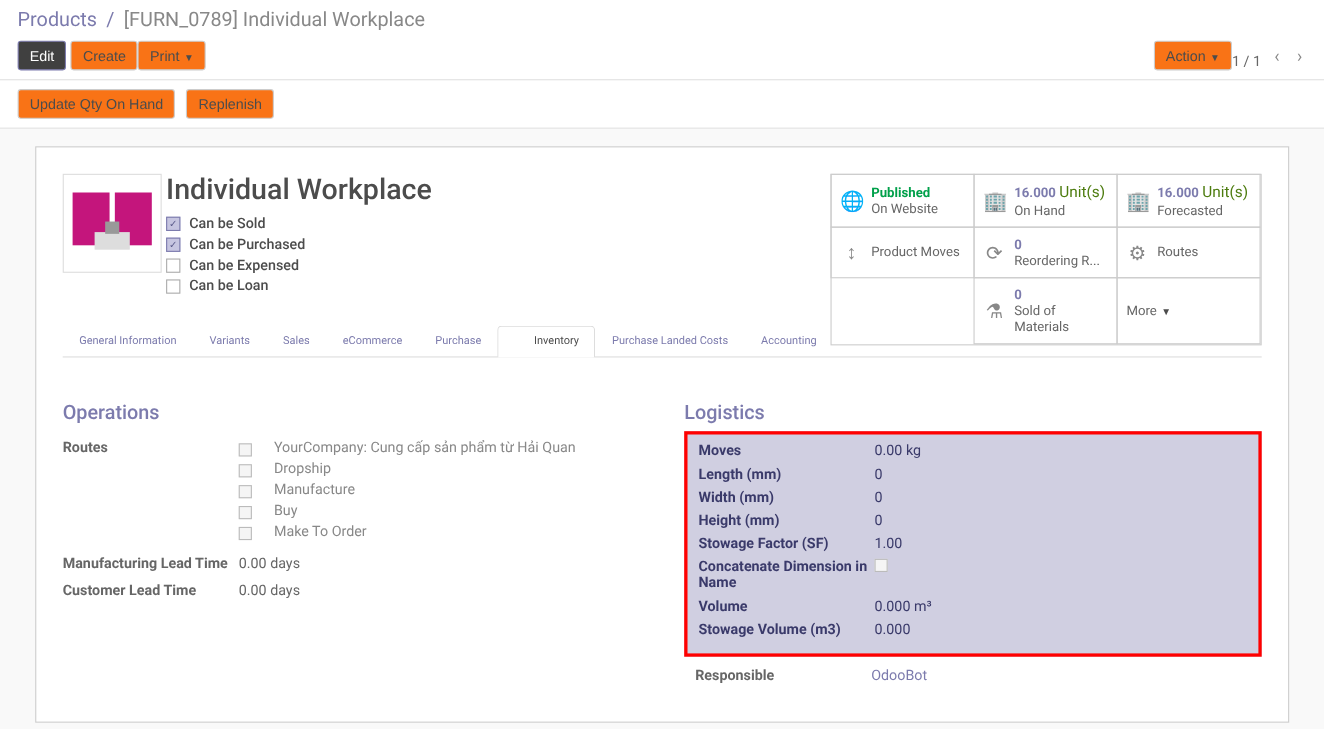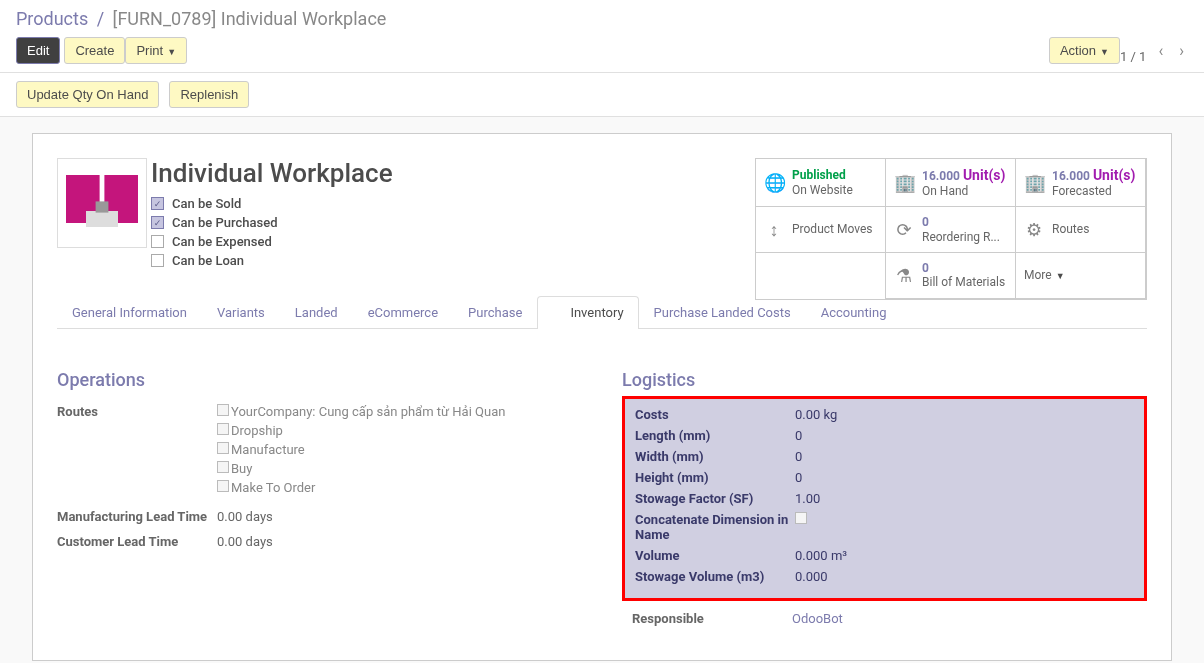--- a/index.html
+++ b/index.html
@@ -3,21 +3,21 @@
 <meta charset="utf-8">
 <style>
 * { box-sizing: border-box; margin: 0; padding: 0; }
 body { font-family: -apple-system, BlinkMacSystemFont, "Segoe UI", Roboto, sans-serif; font-size: 13px; color: #4c4c4c; background: #f9f9f9; }
 .topbar { background: #fff; padding: 8px 16px; }
 .breadcrumb { font-size: 18px; color: #7C7BAD; margin-bottom: 8px; }
 .breadcrumb a { color: #7C7BAD; text-decoration: none; }
 .breadcrumb .sep { color: #7C7BAD; margin: 0 4px; }
 .breadcrumb .current { color: #888; }
 .toolbar-row { display: flex; align-items: center; }
-.btn { border: 1px solid #ccc; background: #fef9c3; padding: 5px 10px; font-size: 13px; cursor: pointer; border-radius: 3px; color: #4c4c4c; }
+.btn { border: 1px solid #ccc; background: #f97316; padding: 5px 10px; font-size: 13px; cursor: pointer; border-radius: 3px; color: #4c4c4c; }
 .btn-primary { background: #404040; border-color: #7C7BAD; color: #fff; }
 .btn + .btn { margin-left: 4px; }
 .toolbar-center { flex: 1; display: flex; justify-content: space-between; gap: 4px; }
 .toolbar-right { display: flex; align-items: flex-end; gap: 8px; }
 .pager { color: #666; font-size: 13px; }
 .nav-arrow { color: #888; cursor: pointer; padding: 4px; font-size: 16px; }
 .actionbar { background: #fff; border-top: 1px solid #e0e0e0; border-bottom: 1px solid #e0e0e0; padding: 8px 16px; display: flex; gap: 6px; }
 .content-wrap { padding: 16px; }
 .sheet { background: #fff; border: 1px solid #ccc; max-width: 1140px; margin: 0 auto; position: relative; }
 .sheet-inner { padding: 24px; }
@@ -29,31 +29,31 @@
 .check { width: 13px; height: 13px; border: 1px solid #aaa; display: inline-flex; align-items: center; justify-content: center; font-size: 10px; background: #fff; }
 .check.checked { background: #C6C5E0; border-color: #7C7BAD; }
 .check.checked::after { content: "✓"; color: #5a5a8a; font-size: 9px; }
 .stat-buttons { position: absolute; top: 24px; right: 24px; display: grid; grid-template-columns: repeat(3, 130px); border: 1px solid #ccc; }
 .stat-btn { border: 1px solid #ccc; padding: 8px; display: flex; align-items: center; gap: 8px; cursor: pointer; font-size: 12px; min-height: 40px; margin: -1px 0 0 -1px; }
 .stat-icon { color: #888; font-size: 18px; flex-shrink: 0; width: 20px; text-align: center; }
 .stat-text { line-height: 1.2; }
 .stat-value { color: #7C7BAD; font-weight: 700; }
 .stat-value.green { color: #00A04A; }
 .stat-label { color: #666; font-size: 12px; }
-.stat-unit { color: #a21caf; font-weight: 700; font-size: 14px; }
+.stat-unit { color: #4d7c0f; font-weight: 400; font-size: 14px; }
 .tabs { display: flex; border-bottom: 1px solid #ddd; margin-top: 24px; }
-.tab { padding: 8px 14px; color: #7C7BAD; font-size: 13px; cursor: pointer; border: 1px solid transparent; border-bottom: none; }
+.tab { padding: 8px 14px; color: #7C7BAD; font-size: 10px; cursor: pointer; border: 1px solid transparent; border-bottom: none; }
 .tab.active { color: #4c4c4c; border-color: #ddd; background: #fff; border-radius: 4px 4px 0 0; margin-bottom: -1px; padding-left: 32px; }
 .tab-content { padding-top: 40px; display: flex; gap: 40px; }
 .col { flex: 1; }
 .section-title { color: #7C7BAD; font-size: 18px; font-weight: 500; margin-bottom: 14px; }
 .field-row { display: flex; margin-bottom: 10px; font-size: 13px; }
 .field-label { width: 160px; font-weight: 700; color: #666; flex-shrink: 0; }
 .field-value { color: #666; }
-.route-list .route-item { display: flex; align-items: flex-start; gap: 2px; margin-bottom: 4px; color: #888; }
+.route-list .route-item { display: flex; align-items: flex-end; gap: 20px; margin-bottom: 4px; color: #888; }
 .route-check { width: 12px; height: 12px; border: 1px solid #bbb; background: #f5f5f5; display: inline-block; }
 .highlight-box { border: 3px solid #ff0000; background: rgba(124, 123, 173, 0.36); padding: 8px 0; margin-top: -8px; }
 .highlight-box .field-row { padding: 0 10px; margin-bottom: 6px; }
 .highlight-box .field-label { color: #3a3a6a; font-weight: 700; }
 .highlight-box .field-value { color: #3a3a6a; }
 .caret { font-size: 9px; margin-left: 4px; }
 .spacer-stat { visibility: hidden; }
 </style>
 </head>
 <body>
@@ -109,21 +109,21 @@
           <span class="stat-icon">⟳</span>
           <span class="stat-text"><span class="stat-value">0</span><br><span class="stat-label">Reordering R...</span></span>
         </div>
         <div class="stat-btn">
           <span class="stat-icon">⚙</span>
           <span class="stat-text"><span class="stat-label">Routes</span></span>
         </div>
         <div class="stat-btn spacer-stat"></div>
         <div class="stat-btn">
           <span class="stat-icon">⚗</span>
-          <span class="stat-text"><span class="stat-value">0</span><br><span class="stat-label">Bill of Materials</span></span>
+          <span class="stat-text"><span class="stat-value">0</span><br><span class="stat-label">Sold of Materials</span></span>
         </div>
         <div class="stat-btn">
           <span class="stat-text"><span class="stat-label">More</span><span class="caret">▼</span></span>
         </div>
       </div>
 
       <div class="product-header">
         <div class="product-image">
           <svg viewBox="0 0 100 80">
             <rect x="5" y="5" width="42" height="60" fill="#c4157c"></rect>
@@ -149,21 +149,21 @@
           <div class="check-row">
               <span class="check"></span>
               <span>Can be Loan</span>
             </div>
         </div>
       </div>
 
       <div class="tabs">
         <div class="tab">General Information</div>
         <div class="tab">Variants</div>
-        <div class="tab">Landed</div>
+        <div class="tab">Sales</div>
         <div class="tab">eCommerce</div>
         <div class="tab">Purchase</div>
         <div class="tab active">Inventory</div>
         <div class="tab">Purchase Landed Costs</div>
         <div class="tab">Accounting</div>
       </div>
 
       <div class="tab-content">
         <div class="col">
           <div class="section-title">Operations</div>
@@ -199,21 +199,21 @@
           <div class="field-row">
             <div class="field-label">Customer Lead Time</div>
             <div class="field-value">0.00 days</div>
           </div>
         </div>
 
         <div class="col">
           <div class="section-title">Logistics</div>
           <div class="highlight-box">
             <div class="field-row">
-                <div class="field-label">Costs</div>
+                <div class="field-label">Moves</div>
                 <div class="field-value">0.00 kg</div>
               </div>
             <div class="field-row">
                 <div class="field-label">Length (mm)</div>
                 <div class="field-value">0</div>
               </div>
             <div class="field-row">
                 <div class="field-label">Width (mm)</div>
                 <div class="field-value">0</div>
               </div>

